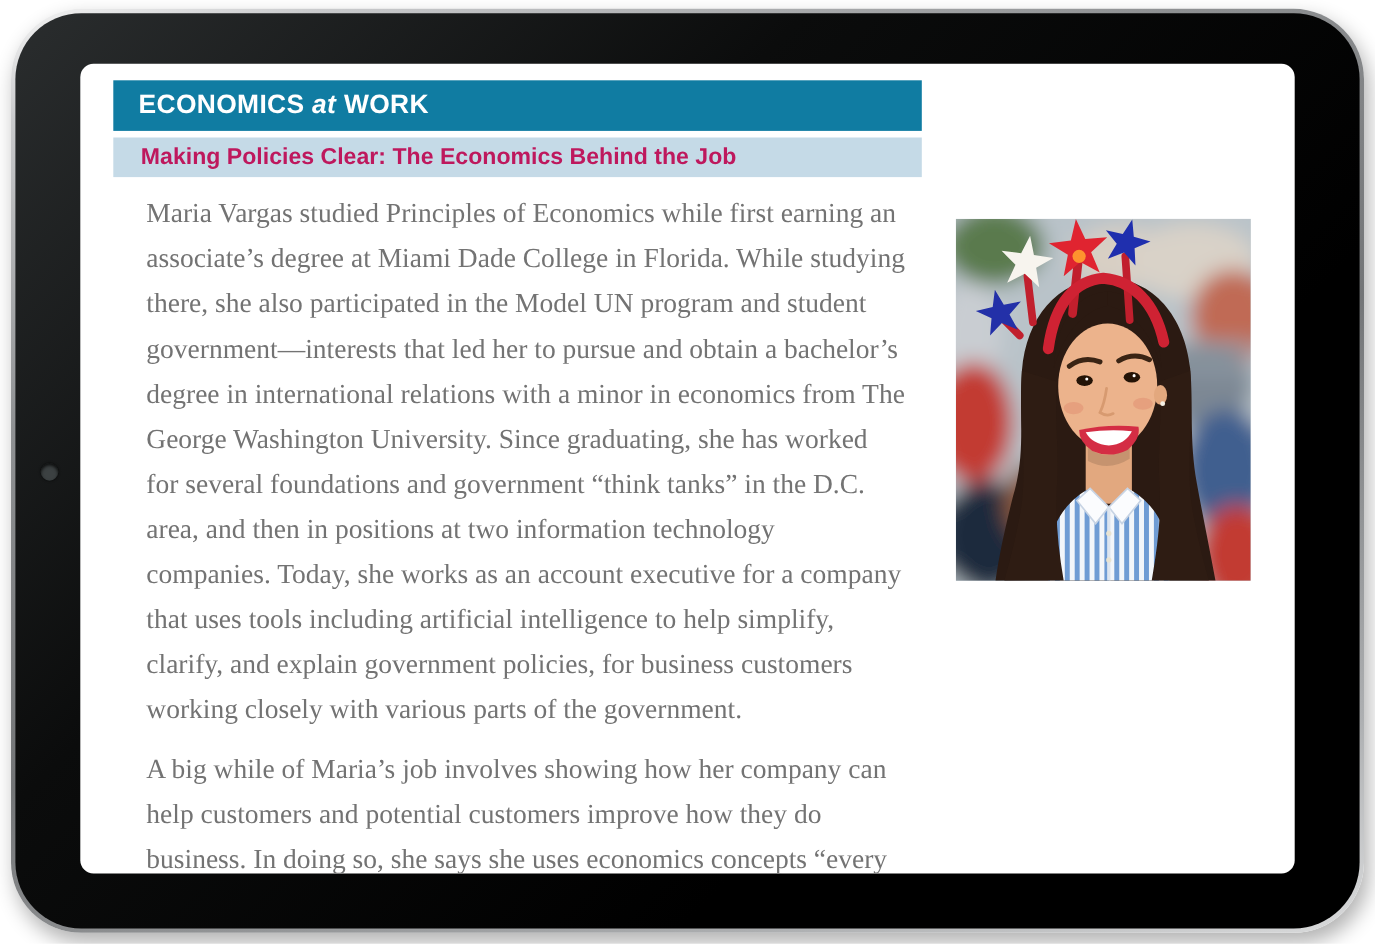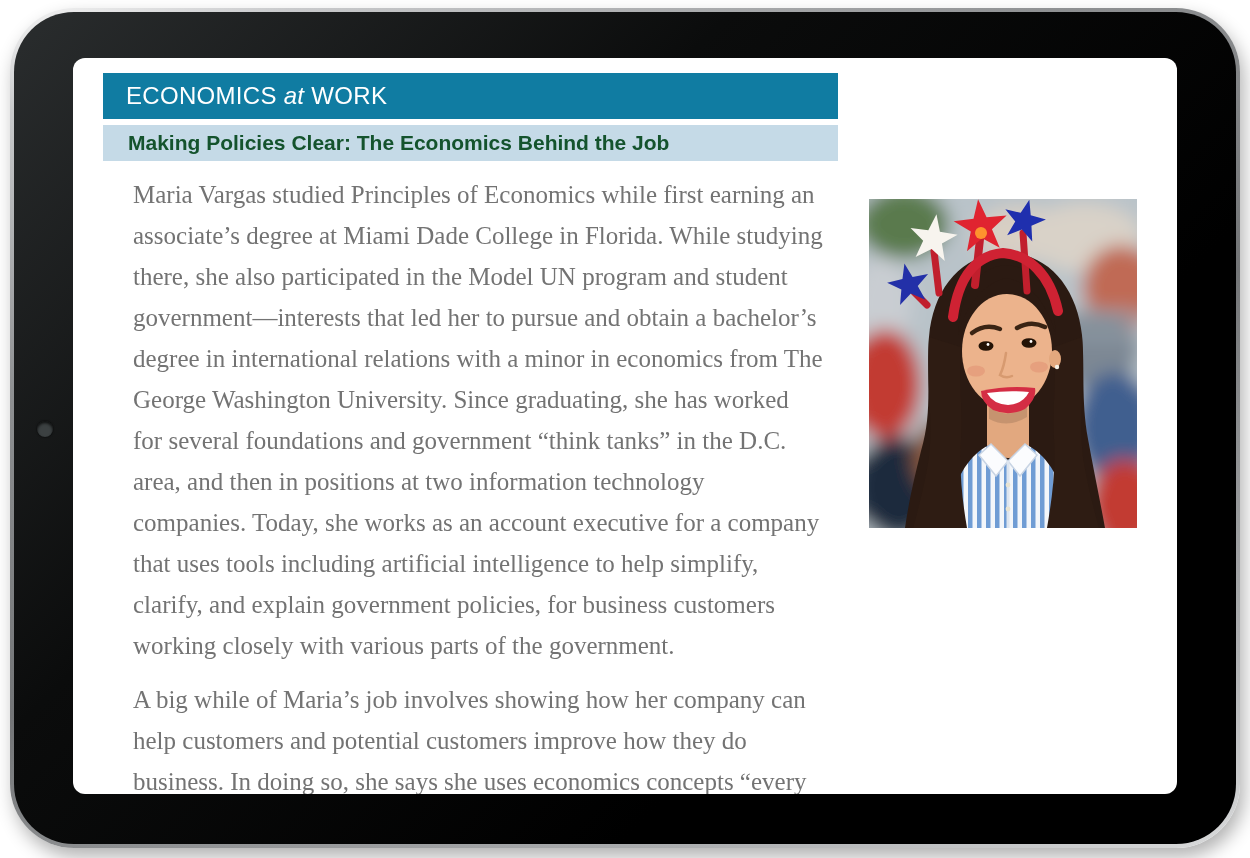--- a/index.html
+++ b/index.html
@@ -23,26 +23,26 @@
     box-shadow:inset 0 2px 3px rgba(0,0,0,.8), 0 0 2px rgba(0,0,0,.9);
   }
   .screen {
     position:absolute; left:59px; top:46px; width:1104px; height:736px;
     background:#ffffff; border-radius:12px; overflow:hidden;
   }
   .kicker-bar {
     position:absolute; left:30px; top:15px; width:735px; height:46px;
     background:#107CA2; color:#ffffff;
     display:flex; align-items:center; gap:7px; padding-left:23px; box-sizing:border-box;
-    font-weight:400; font-size:24px; letter-spacing:.3px;
+    font-weight:700; font-size:24px; letter-spacing:.3px;
   }
   .kicker-bar em { font-style:italic; }
   .subtitle-bar {
     position:absolute; left:30px; top:67px; width:735px; height:36px;
-    background:#C5DAE7; color:#14532d;
+    background:#C5DAE7; color:#be185d;
     display:flex; align-items:center; padding-left:25px; box-sizing:border-box;
     font-weight:700; font-size:21px;
   }
   .text-col {
     position:absolute; left:60px; top:116px; width:690px;
     font-family:Liberation Serif, serif; font-size:25px; line-height:41px;
     color:#737373;
   }
   .text-col p { margin:0 0 13px 0; }
   .photo {

